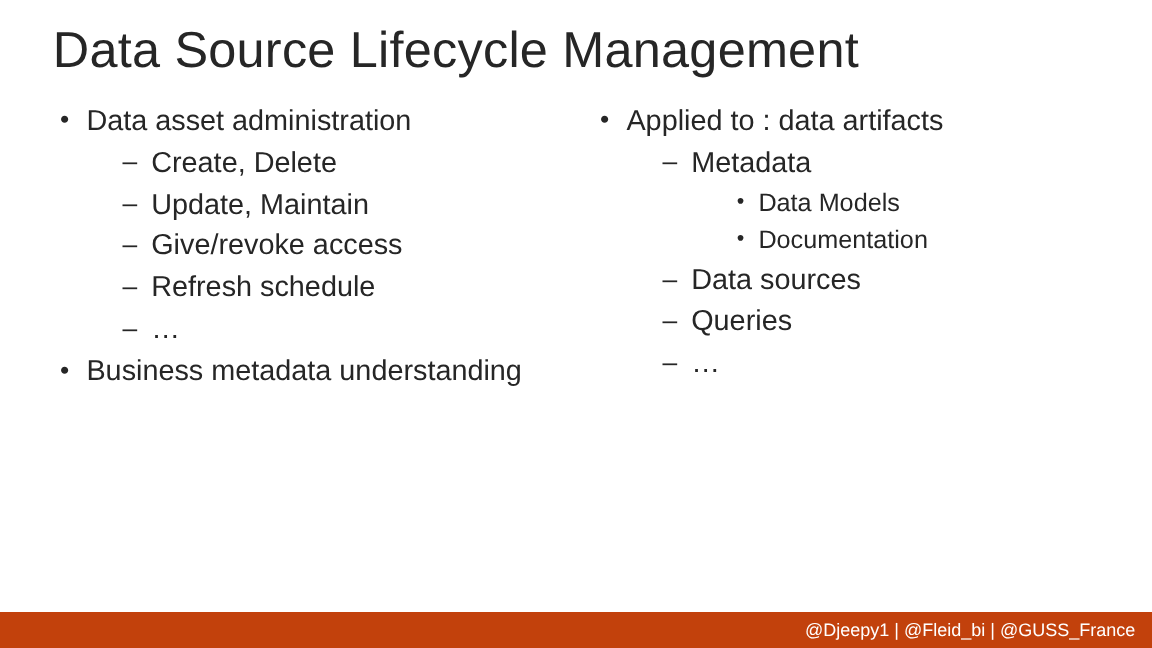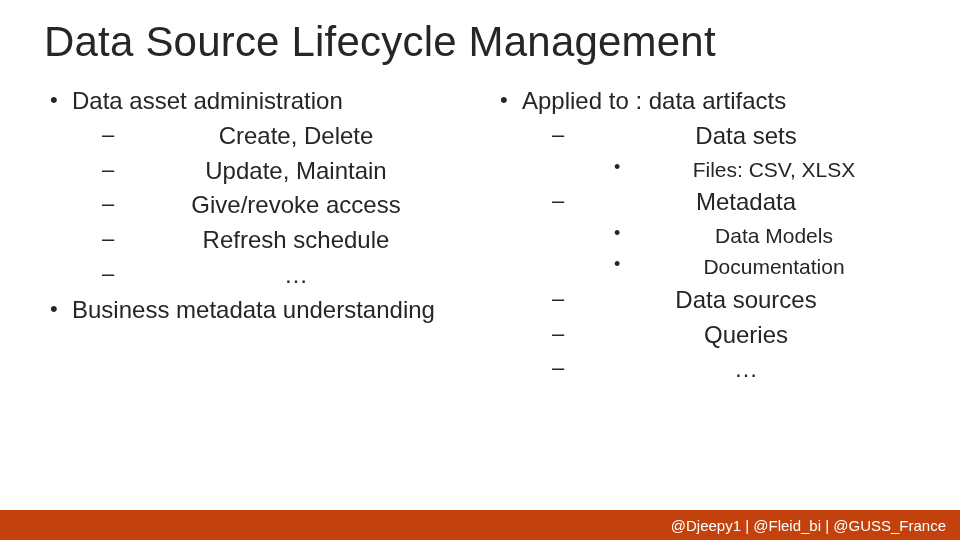--- a/index.html
+++ b/index.html
@@ -4,21 +4,21 @@
 <style>
   * { margin: 0; padding: 0; box-sizing: border-box; }
   html, body { width: 960px; height: 540px; font-family: "Segoe UI Light", "Segoe UI", Arial, sans-serif; background: #fff; color: #262626; }
   .slide { width: 960px; height: 540px; position: relative; padding: 18px 44px 0 44px; border-radius: 17px; }
   .title { font-size: 42px; font-weight: 300; letter-spacing: 0.2px; color: #262626; margin-bottom: 18px; }
   .cols { display: flex; gap: 28px; }
   .col { flex: 1; }
   ul { list-style: none; }
   .lvl1 > li { font-size: 24px; line-height: 1.45; padding-left: 28px; position: relative; font-weight: 400; }
   .lvl1 > li::before { content: "•"; position: absolute; left: 6px; top: 0; font-size: 22px; }
-  .lvl2 > li { font-size: 24px; line-height: 1.45; padding-left: 30px; position: relative; font-weight: 400; text-align: center; }
+  .lvl2 > li { font-size: 24px; line-height: 1.45; padding-left: 30px; position: relative; font-weight: 400; }
   .lvl2 > li::before { content: "–"; position: absolute; left: 6px; top: 0; font-size: 22px; }
   .lvl3 > li { font-size: 21px; line-height: 1.5; padding-left: 26px; position: relative; font-weight: 400; }
   .lvl3 > li::before { content: "•"; position: absolute; left: 8px; top: 0; font-size: 18px; }
   .indent-a { margin-left: 24px; }
   .indent-b { margin-left: 30px; }
   .footer { position: absolute; left: 0; right: 0; bottom: 0; height: 30px; background: #c2410c; display: flex; align-items: center; justify-content: flex-end; padding-right: 14px; font-size: 15px; color: #fff; font-weight: 400; }
 </style>
 </head>
 <body>
 
@@ -41,26 +41,20 @@
         <li><span>Business metadata understanding</span></li>
       </ul>
     </div>
 
     <div class="col">
       <ul class="lvl1">
         <li>
           <span>Applied to : data artifacts</span>
           <ul class="lvl2 indent-a">
             <li>
-              <span>Data sets</span>
-              <ul class="lvl3 indent-b">
-                <li><span>Files: CSV, XLSX</span></li>
-              </ul>
-            </li>
-            <li>
               <span>Metadata</span>
               <ul class="lvl3 indent-b">
                 <li><span>Data Models</span></li>
                 <li><span>Documentation</span></li>
               </ul>
             </li>
             <li><span>Data sources</span></li>
             <li><span>Queries</span></li>
             <li><span>…</span></li>
           </ul>

